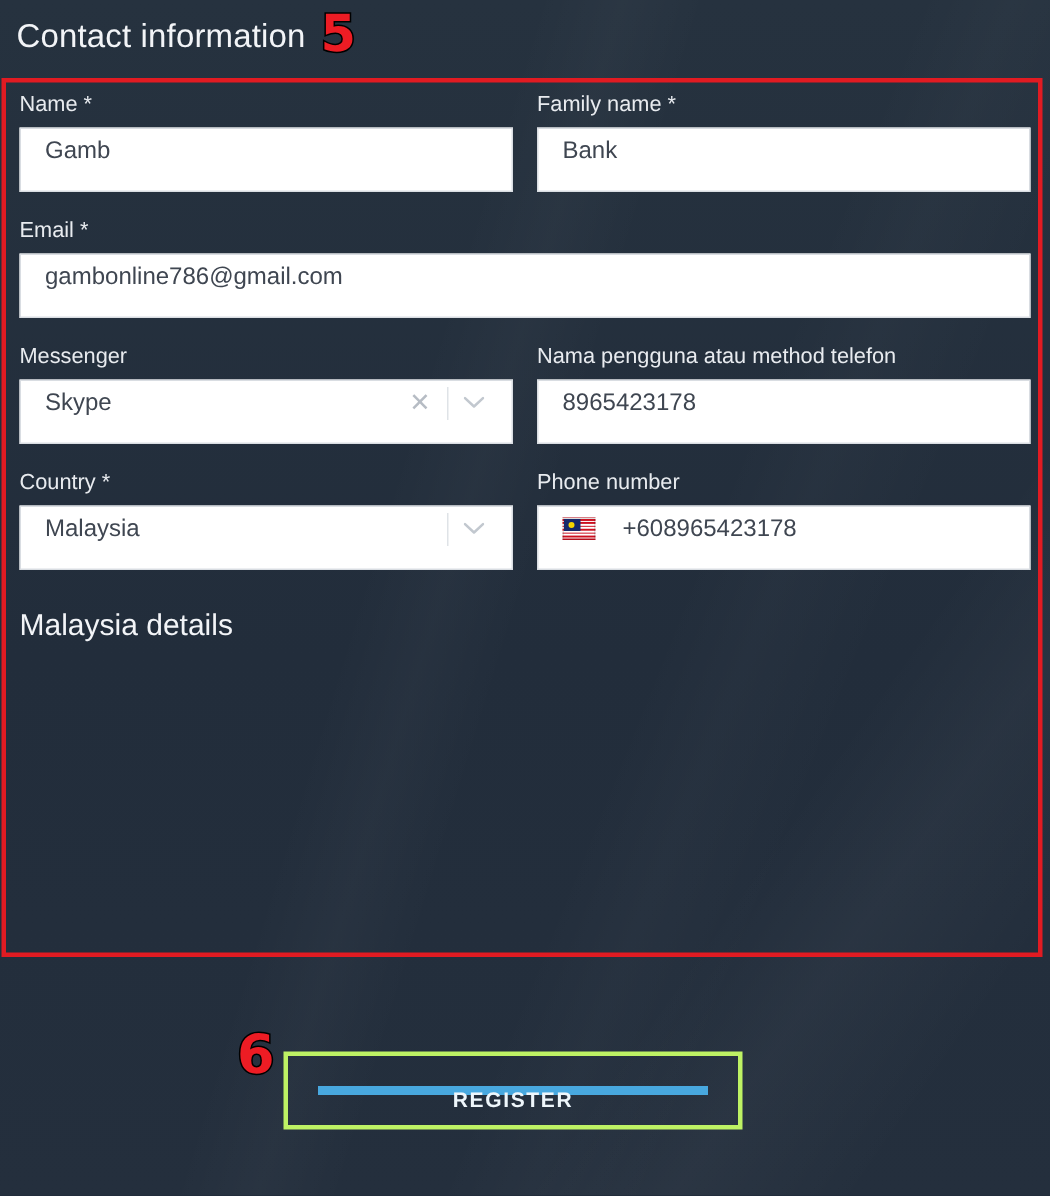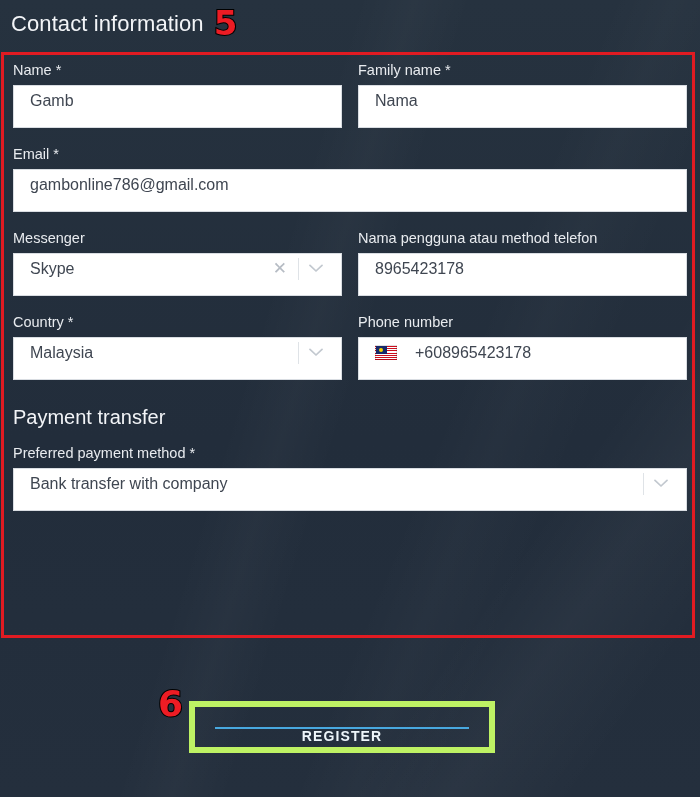--- a/index.html
+++ b/index.html
@@ -170,21 +170,21 @@
     margin: 26px 0 16px 0;
     font-weight: 400;
   }
 
   .register-wrap {
     position: absolute;
     left: 189px;
     top: 701px;
     width: 306px;
     height: 52px;
-    border: 6px solid #bef264;
+    border: 3px solid #bef264;
     box-sizing: border-box;
     padding: 20px;
   }
   .register-btn {
     width: 100%;
     height: 100%;
     background: #48a8df;
     border: none;
     color: #eef6fb;
     font-size: 14px;
@@ -212,21 +212,21 @@
     <div class="row">
       <div class="col">
         <div class="field-label">Name *</div>
         <div class="input-box">
           <span class="input-value">Gamb</span>
         </div>
       </div>
       <div class="col">
         <div class="field-label">Family name *</div>
         <div class="input-box">
-          <span class="input-value">Nama</span>
+          <span class="input-value">Bank</span>
         </div>
       </div>
     </div>
 
     <div class="row">
       <div class="col-full">
         <div class="field-label">Email *</div>
         <div class="input-box">
           <span class="input-value">gambonline786@gmail.com</span>
         </div>
@@ -273,36 +273,22 @@
         <div class="input-box">
           <span class="flag">
             <span class="canton"></span>
             <span class="moon"></span>
           </span>
           <span class="input-value">+608965423178</span>
         </div>
       </div>
     </div>
 
-    <div class="payment-heading">Payment transfer</div>
-
-    <div class="row">
-      <div class="col-full">
-        <div class="field-label">Preferred payment method *</div>
-        <div class="input-box">
-          <span class="input-value">Bank transfer with company</span>
-          <span class="divider"></span>
-          <span class="chevron">
-            <svg width="14" height="9" viewBox="0 0 14 9">
-                <path d="M1 1.4 L7 7 L13 1.4" stroke="#c2c8cf" stroke-width="1.7" fill="none" stroke-linecap="round" stroke-linejoin="round"></path>
-              </svg>
-          </span>
-        </div>
-      </div>
-    </div>
+    <div class="payment-heading">Malaysia details</div>
+
 
   </div>
 
   <div class="marker marker-6">6</div>
 
   <div class="register-wrap">
     <button class="register-btn">REGISTER</button>
   </div>
 
 </div>

